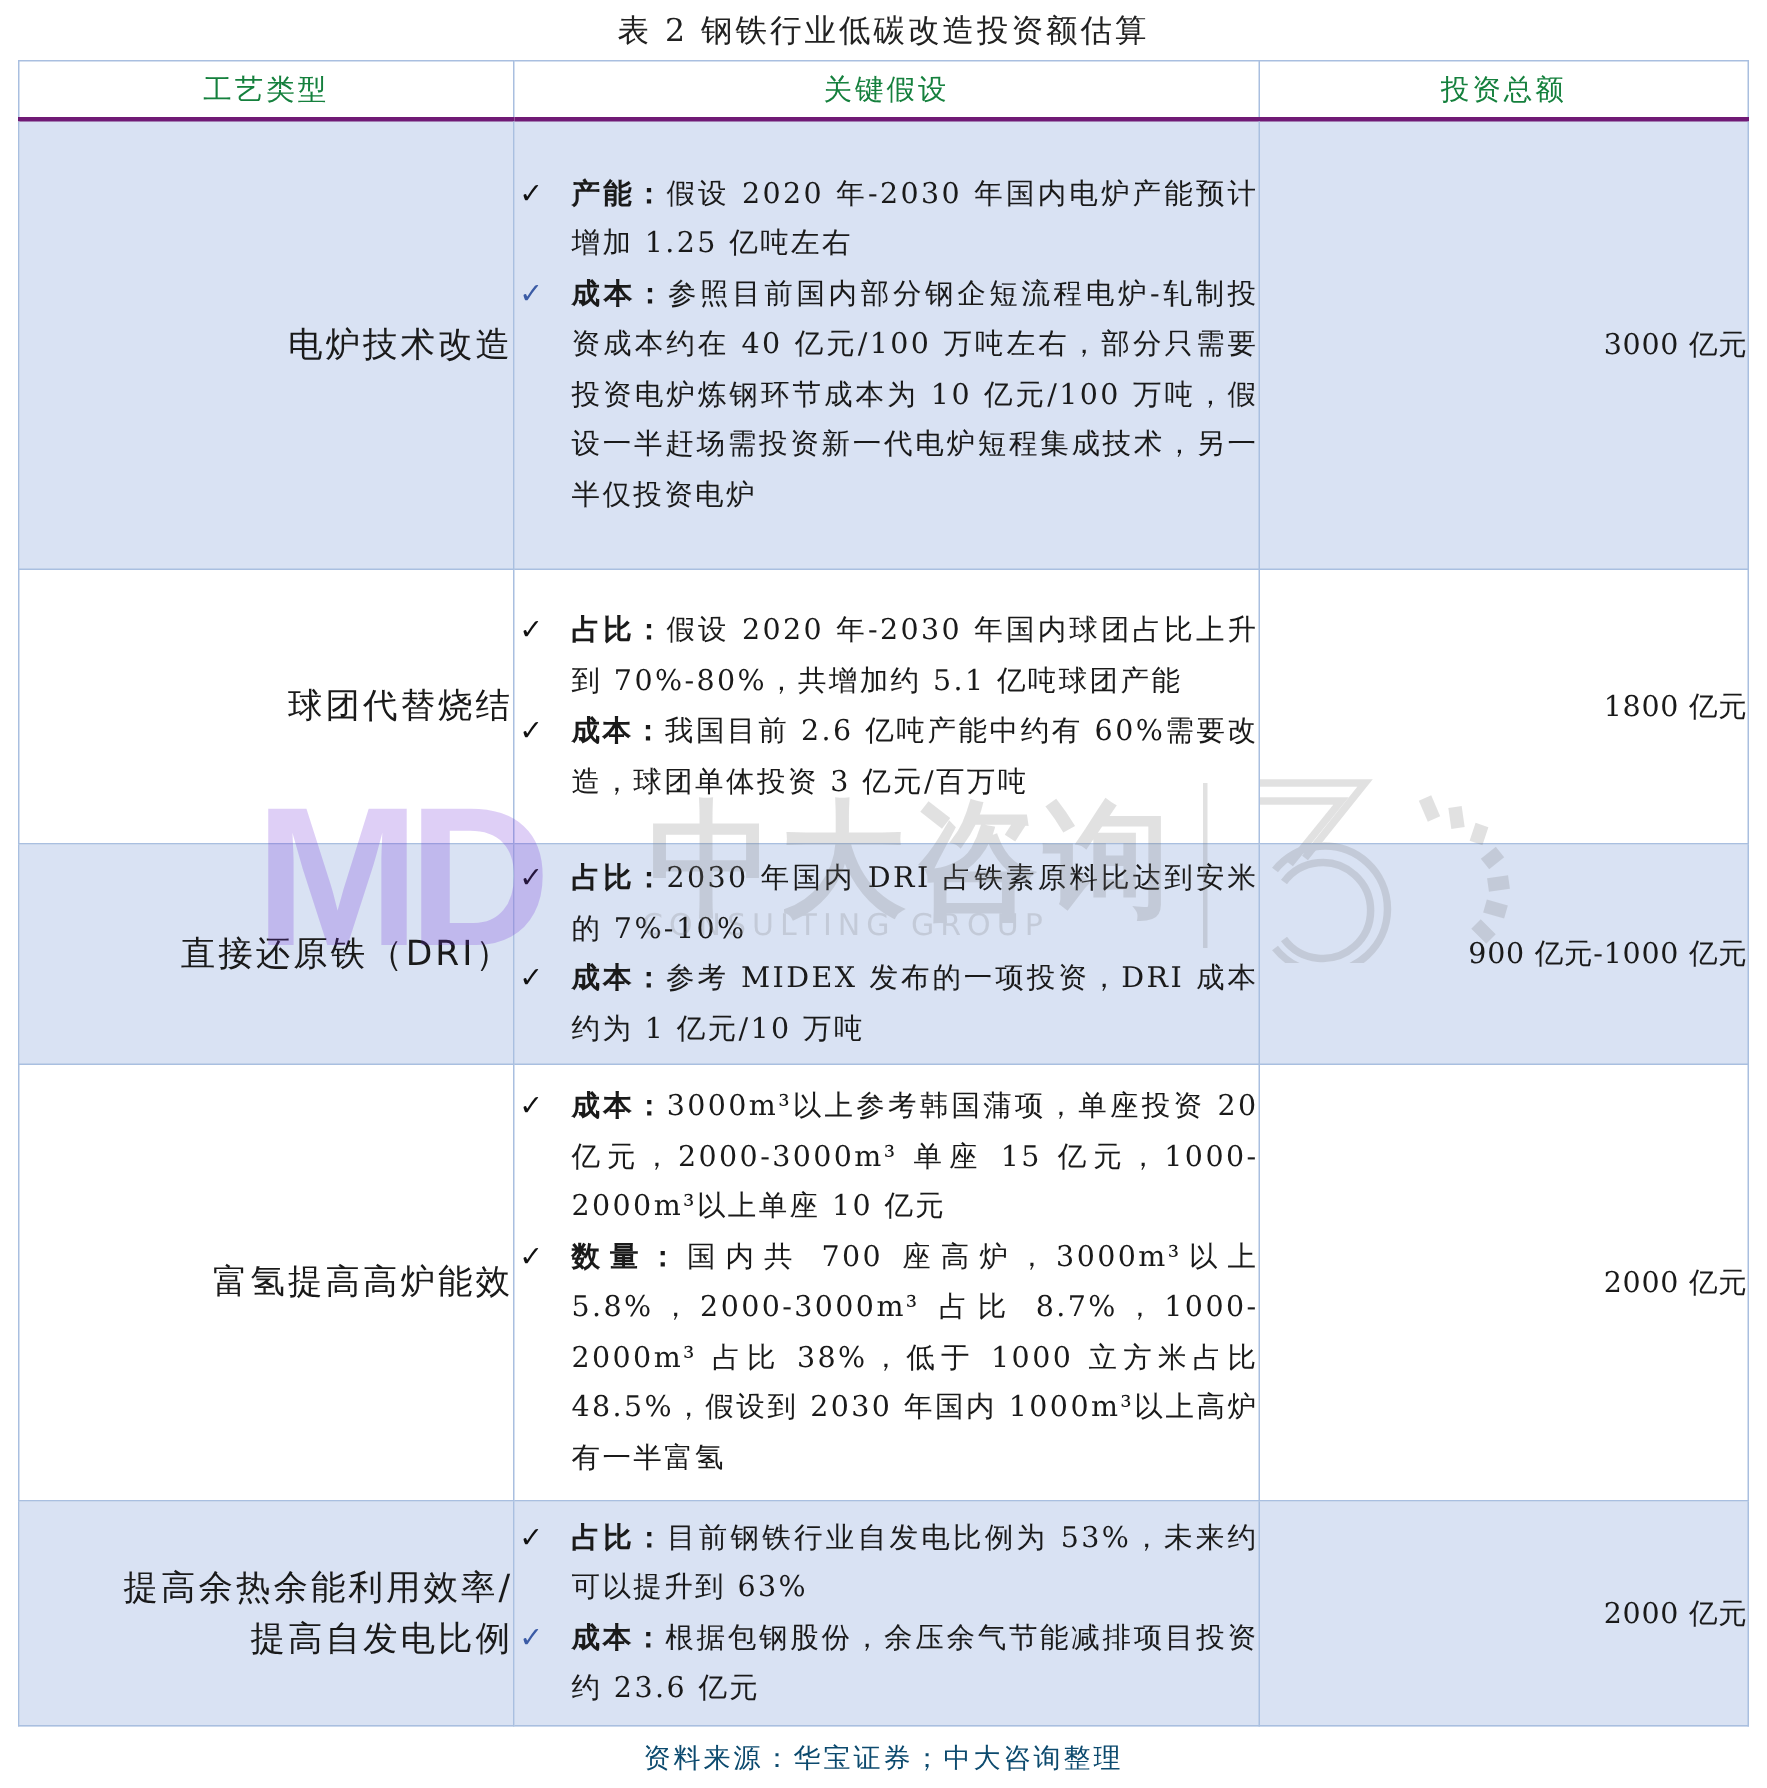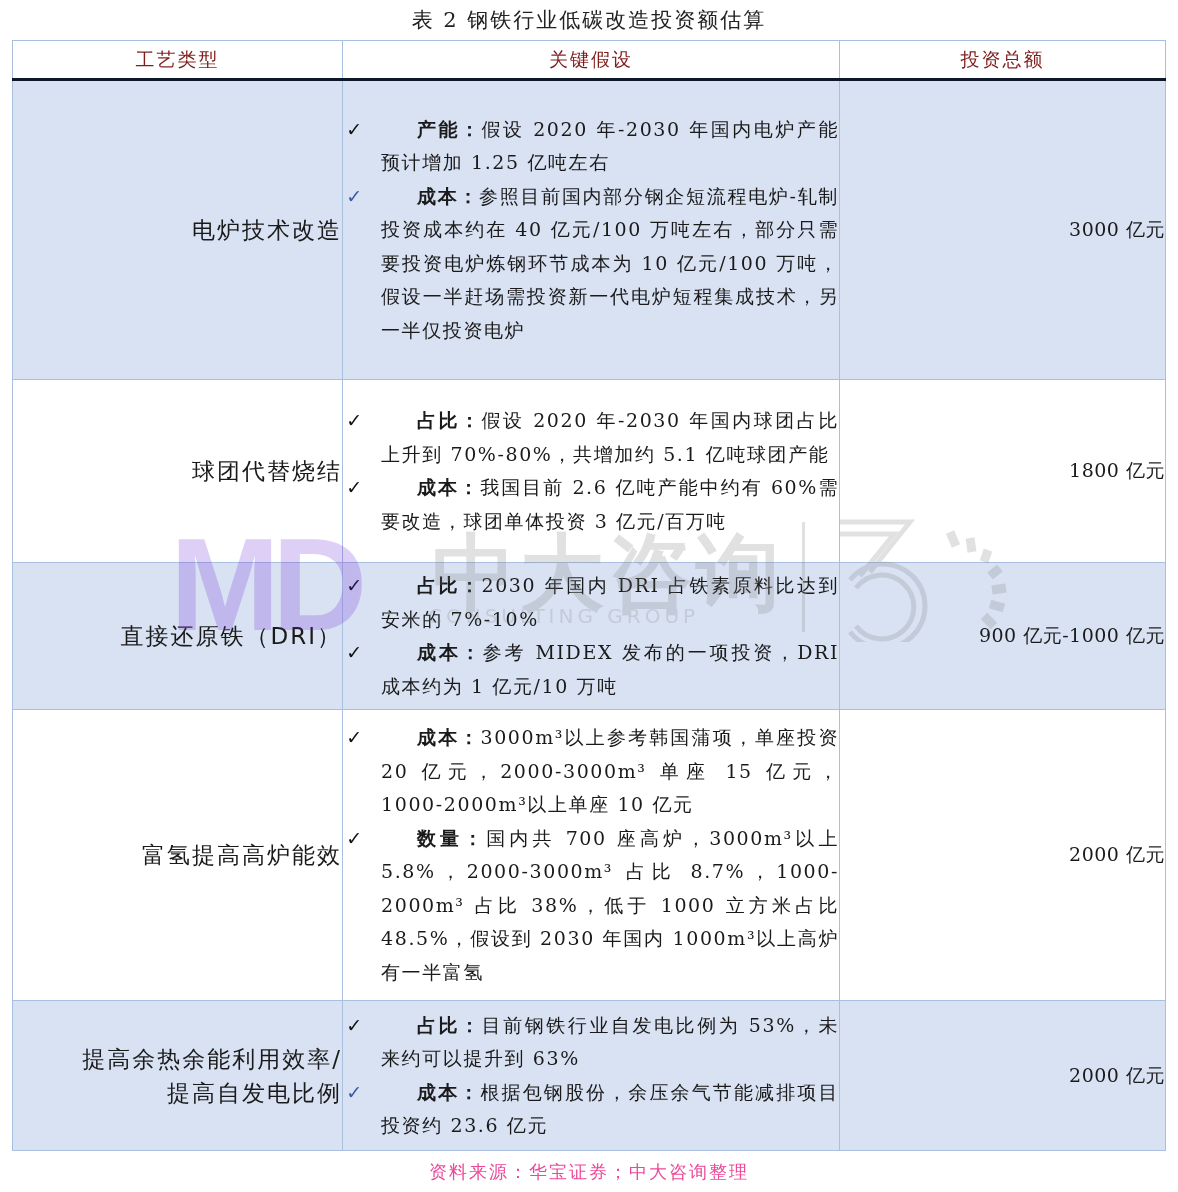--- a/index.html
+++ b/index.html
@@ -7,36 +7,36 @@
     width: 1178px; height: 1192px; position: relative; overflow: hidden;
     font-family: "DejaVu Serif", "Liberation Serif", serif;
     color: #1a1a1a;
   }
   .caption-title {
     position: absolute; top: 6px; left: 0; width: 1178px; text-align: center;
     font-size: 21px; letter-spacing: 2px; color: #222;
   }
   .caption-source {
     position: absolute; top: 1160px; left: 0; width: 1178px; text-align: center;
-    font-size: 18px; letter-spacing: 2px; color: #ec4899;
+    font-size: 18px; letter-spacing: 2px; color: #0c4a6e;
   }
   table.main {
     position: absolute; top: 40px; left: 12px;
     width: 1153px; border-collapse: collapse; table-layout: fixed;
   }
   table.main td, table.main th {
     border: 1px solid #a9bfe0;
     padding: 0;
     vertical-align: middle;
   }
   table.main th {
-    height: 37px; background: #ffffff; color: #7f1d1d;
+    height: 37px; background: #ffffff; color: #15803d;
     font-family: "DejaVu Sans", "Liberation Sans", sans-serif;
     font-weight: normal; font-size: 19px; letter-spacing: 2px;
-    border-bottom: 3px solid #0f172a;
+    border-bottom: 3px solid #701a75;
   }
   tr.shade td { background: #d9e2f3; }
   tr.plain td { background: #ffffff; }
   td.type {
     text-align: right; font-size: 23px; letter-spacing: 2px;
     font-family: "DejaVu Sans", "Liberation Sans", sans-serif;
     line-height: 34px;
   }
   td.total {
     text-align: right; font-size: 19px; letter-spacing: 0.5px;
@@ -48,21 +48,21 @@
     font-size: 19px; line-height: 33.5px; letter-spacing: 1.6px;
     text-align: justify;
   }
   ul.bullets li .chk {
     position: absolute; left: 0; top: 0; width: 24px; text-align: center;
     font-family: "DejaVu Sans", sans-serif; font-size: 19px;
   }
   .chk.dark { color: #111; }
   .chk.blue { color: #3b5ba5; }
   ul.bullets li .lbl {
-    font-weight: bold; font-family: Liberation Serif, serif; margin-left: 36px;
+    font-weight: bold; font-family: Liberation Serif, serif;
   }
   .watermark {
     position: absolute; left: 170px; top: 512px; width: 870px; height: 130px;
     pointer-events: none; opacity: 0.22;
   }
   .wm-md {
     position: absolute; left: 0; top: 8px; font-family: Liberation Sans, sans-serif;
     font-weight: bold; font-size: 132px; color: #6d28d9; letter-spacing: -8px; line-height: 130px;
   }
   .wm-cn {

